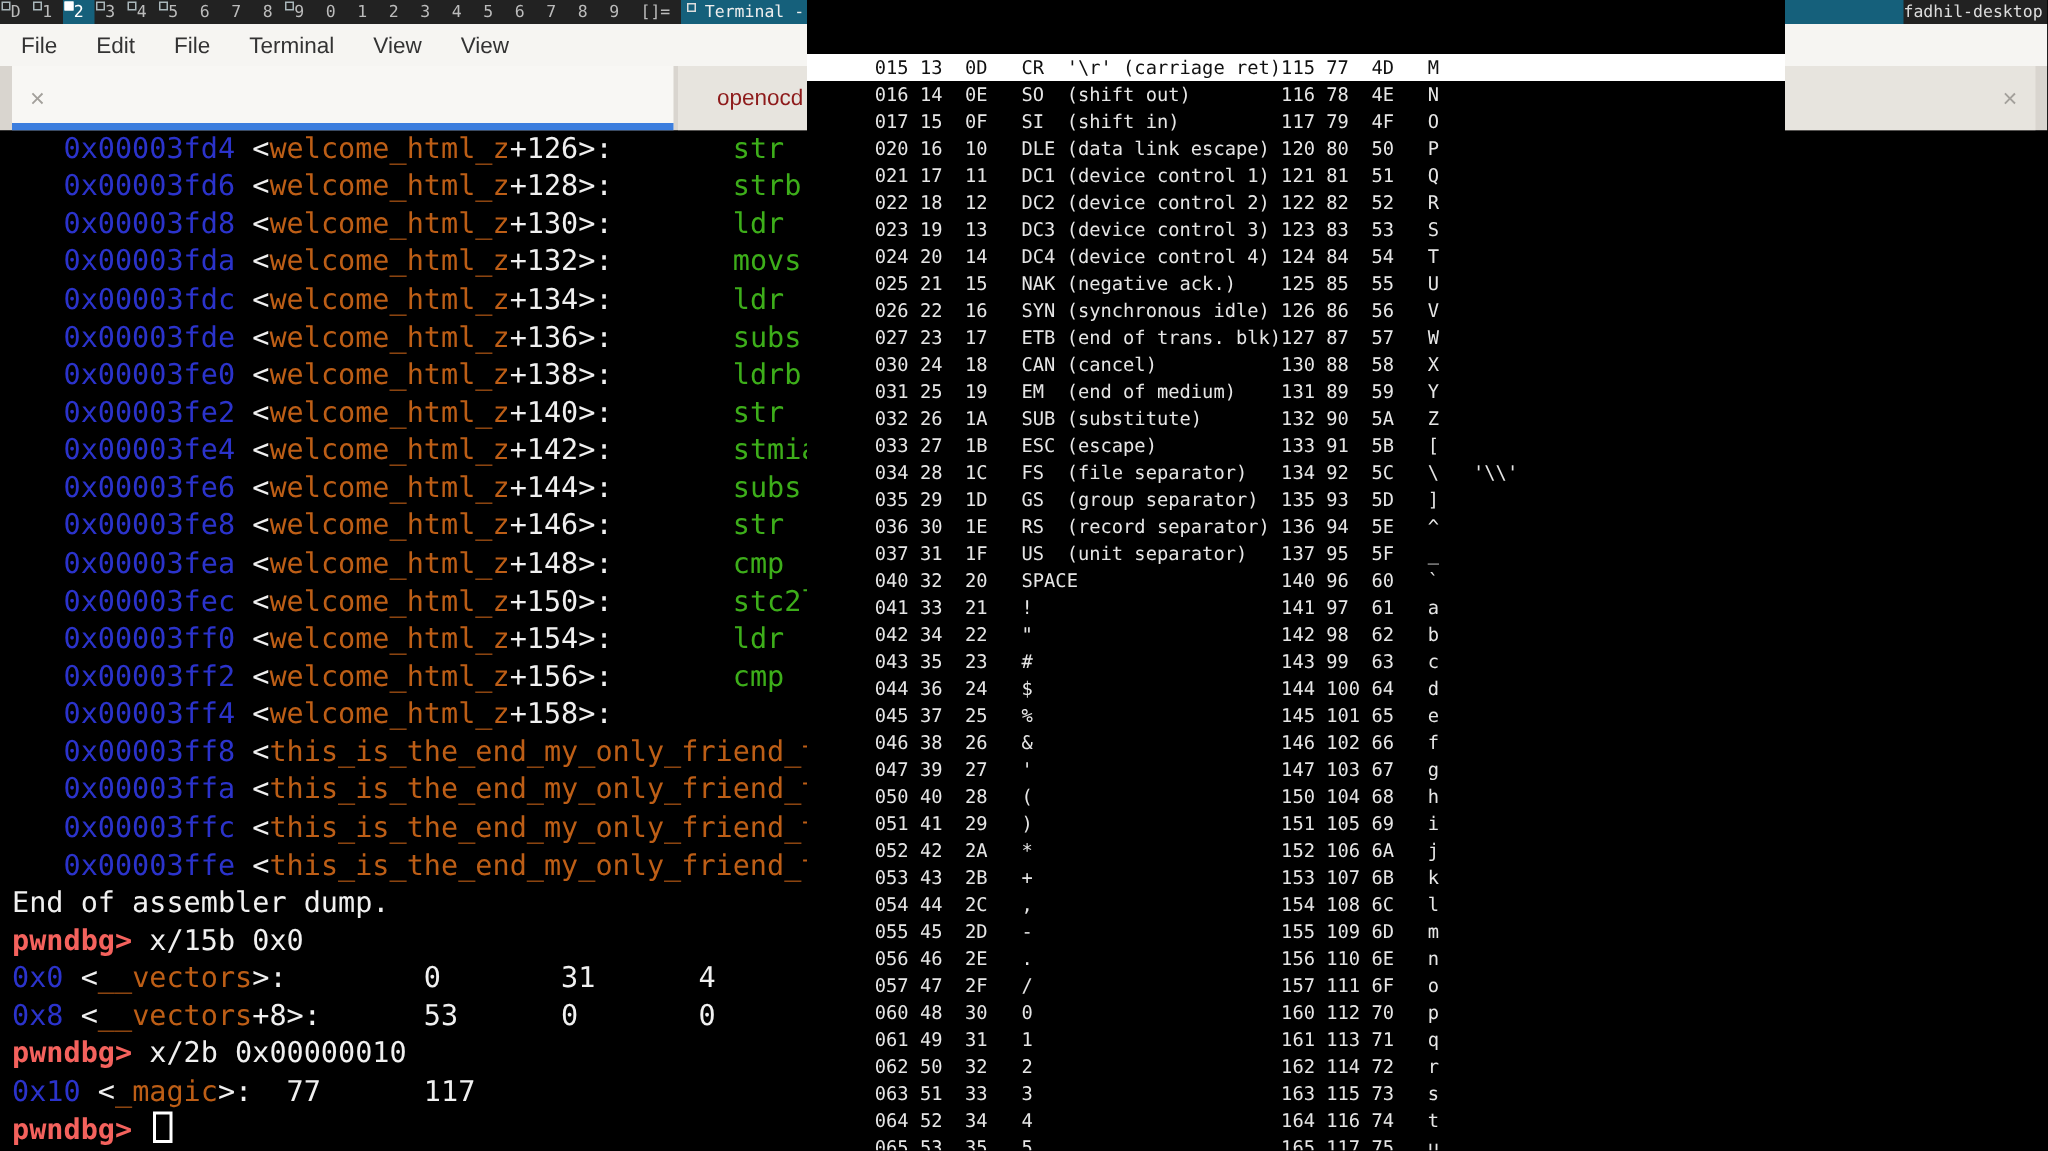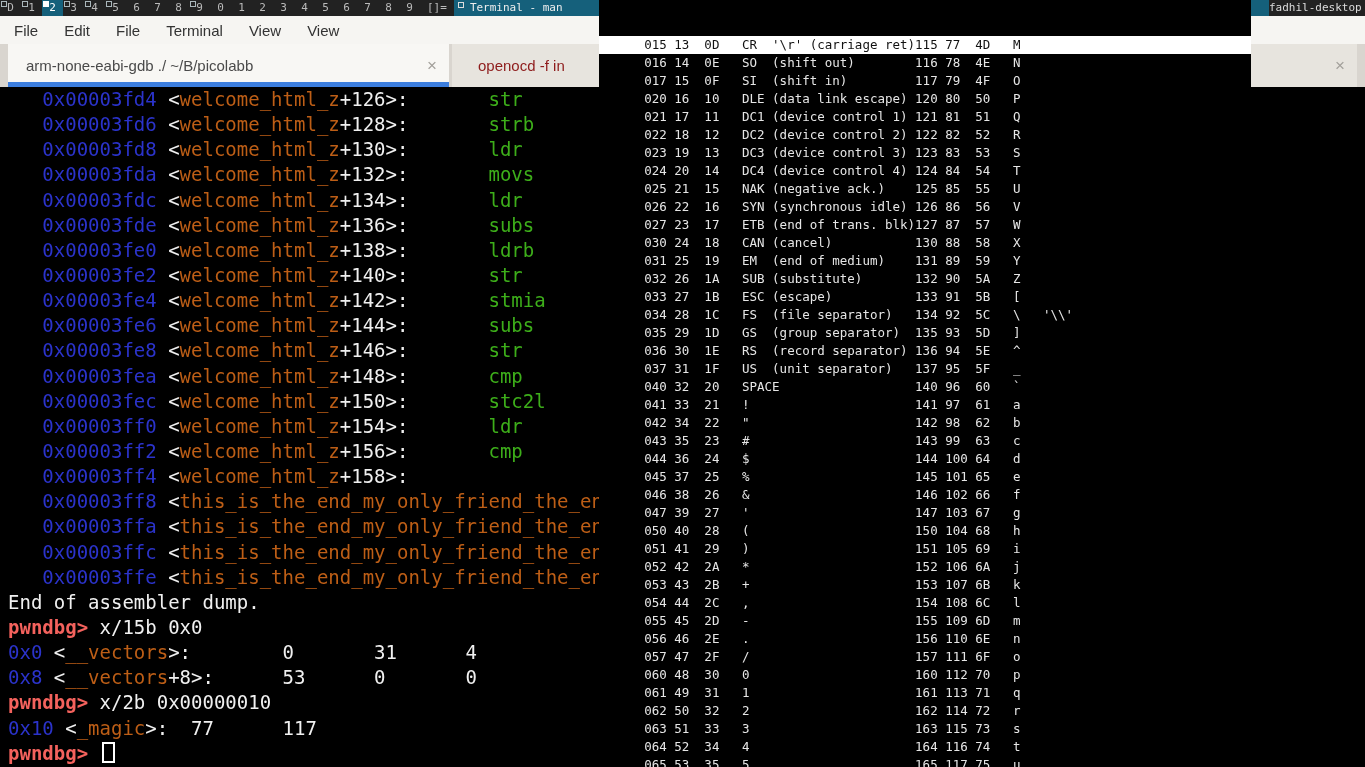--- a/index.html
+++ b/index.html
@@ -33,21 +33,21 @@
   #term{position:absolute;left:0;top:87px;width:1365px;height:680px;background:#000000;padding-left:8px;box-sizing:border-box;font-family:"DejaVu Sans Mono",monospace;font-size:19px;line-height:25.15px;white-space:pre;}
   .t-line{height:25.15px;}
   .t-b{color:#2b33cb;}
   .t-o{color:#bd5e16;}
   .t-g{color:#3dae1a;}
   .t-w{color:#f0f0f0;}
   .t-r{color:#f4625d;font-weight:bold;}
   .cursor{display:inline-block;width:9px;height:17px;border:2px solid #ffffff;vertical-align:-3px;margin-left:2px;}
 
   
-  #man-window{position:absolute;left:599px;top:0;width:652px;height:753px;background:#000000;z-index:5;font-family:"DejaVu Sans Mono",monospace;font-size:12.5px;line-height:18px;color:#e6e6e6;white-space:pre;}
+  #man-window{position:absolute;left:538px;top:0;width:652px;height:753px;background:#000000;z-index:5;font-family:"DejaVu Sans Mono",monospace;font-size:12.5px;line-height:18px;color:#e6e6e6;white-space:pre;}
   .man-row{height:18px;}
   .man-row.hl{background:#ffffff;color:#111111;}
 </style>
 </head>
 <body>
 
 <div id="screen">
 
   <div id="taskbar">
     <div id="tags" style="display: flex;">
@@ -84,21 +84,20 @@
       <div class="menu-item">File</div>
       <div class="menu-item">Edit</div>
       <div class="menu-item">File</div>
       <div class="menu-item">Terminal</div>
       <div class="menu-item">View</div>
       <div class="menu-item">View</div>
     </div>
 
   <div id="tabbar">
     <div id="tab-1">
-      <span class="tab-label">arm-none-eabi-gdb ./ ~/B/picolabb</span>
       <span class="tab-close">×</span>
     </div>
     <div id="tab-2">
       <span class="tab-label">openocd -f in</span>
       <span class="tab-close">×</span>
     </div>
     <div id="tab-1-underline"></div>
   </div>
 
   <div id="term"><div class="t-line"><span class="t-b">   0x00003fd4</span><span class="t-w"> &lt;</span><span class="t-o">welcome_html_z</span><span class="t-w">+126&gt;:       </span><span class="t-g">str</span></div><div class="t-line"><span class="t-b">   0x00003fd6</span><span class="t-w"> &lt;</span><span class="t-o">welcome_html_z</span><span class="t-w">+128&gt;:       </span><span class="t-g">strb</span></div><div class="t-line"><span class="t-b">   0x00003fd8</span><span class="t-w"> &lt;</span><span class="t-o">welcome_html_z</span><span class="t-w">+130&gt;:       </span><span class="t-g">ldr</span></div><div class="t-line"><span class="t-b">   0x00003fda</span><span class="t-w"> &lt;</span><span class="t-o">welcome_html_z</span><span class="t-w">+132&gt;:       </span><span class="t-g">movs</span></div><div class="t-line"><span class="t-b">   0x00003fdc</span><span class="t-w"> &lt;</span><span class="t-o">welcome_html_z</span><span class="t-w">+134&gt;:       </span><span class="t-g">ldr</span></div><div class="t-line"><span class="t-b">   0x00003fde</span><span class="t-w"> &lt;</span><span class="t-o">welcome_html_z</span><span class="t-w">+136&gt;:       </span><span class="t-g">subs</span></div><div class="t-line"><span class="t-b">   0x00003fe0</span><span class="t-w"> &lt;</span><span class="t-o">welcome_html_z</span><span class="t-w">+138&gt;:       </span><span class="t-g">ldrb</span></div><div class="t-line"><span class="t-b">   0x00003fe2</span><span class="t-w"> &lt;</span><span class="t-o">welcome_html_z</span><span class="t-w">+140&gt;:       </span><span class="t-g">str</span></div><div class="t-line"><span class="t-b">   0x00003fe4</span><span class="t-w"> &lt;</span><span class="t-o">welcome_html_z</span><span class="t-w">+142&gt;:       </span><span class="t-g">stmia</span></div><div class="t-line"><span class="t-b">   0x00003fe6</span><span class="t-w"> &lt;</span><span class="t-o">welcome_html_z</span><span class="t-w">+144&gt;:       </span><span class="t-g">subs</span></div><div class="t-line"><span class="t-b">   0x00003fe8</span><span class="t-w"> &lt;</span><span class="t-o">welcome_html_z</span><span class="t-w">+146&gt;:       </span><span class="t-g">str</span></div><div class="t-line"><span class="t-b">   0x00003fea</span><span class="t-w"> &lt;</span><span class="t-o">welcome_html_z</span><span class="t-w">+148&gt;:       </span><span class="t-g">cmp</span></div><div class="t-line"><span class="t-b">   0x00003fec</span><span class="t-w"> &lt;</span><span class="t-o">welcome_html_z</span><span class="t-w">+150&gt;:       </span><span class="t-g">stc2l</span></div><div class="t-line"><span class="t-b">   0x00003ff0</span><span class="t-w"> &lt;</span><span class="t-o">welcome_html_z</span><span class="t-w">+154&gt;:       </span><span class="t-g">ldr</span></div><div class="t-line"><span class="t-b">   0x00003ff2</span><span class="t-w"> &lt;</span><span class="t-o">welcome_html_z</span><span class="t-w">+156&gt;:       </span><span class="t-g">cmp</span></div><div class="t-line"><span class="t-b">   0x00003ff4</span><span class="t-w"> &lt;</span><span class="t-o">welcome_html_z</span><span class="t-w">+158&gt;:</span></div><div class="t-line"><span class="t-b">   0x00003ff8</span><span class="t-w"> &lt;</span><span class="t-o">this_is_the_end_my_only_friend_the_end</span></div><div class="t-line"><span class="t-b">   0x00003ffa</span><span class="t-w"> &lt;</span><span class="t-o">this_is_the_end_my_only_friend_the_end</span></div><div class="t-line"><span class="t-b">   0x00003ffc</span><span class="t-w"> &lt;</span><span class="t-o">this_is_the_end_my_only_friend_the_end</span></div><div class="t-line"><span class="t-b">   0x00003ffe</span><span class="t-w"> &lt;</span><span class="t-o">this_is_the_end_my_only_friend_the_end</span></div><div class="t-line"><span class="t-w">End of assembler dump.</span></div><div class="t-line"><span class="t-r">pwndbg&gt; </span><span class="t-w">x/15b 0x0</span></div><div class="t-line"><span class="t-b">0x0</span><span class="t-w"> &lt;</span><span class="t-o">__vectors</span><span class="t-w">&gt;:        0       31      4</span></div><div class="t-line"><span class="t-b">0x8</span><span class="t-w"> &lt;</span><span class="t-o">__vectors</span><span class="t-w">+8&gt;:      53      0       0</span></div><div class="t-line"><span class="t-r">pwndbg&gt; </span><span class="t-w">x/2b 0x00000010</span></div><div class="t-line"><span class="t-b">0x10</span><span class="t-w"> &lt;</span><span class="t-o">_magic</span><span class="t-w">&gt;:  77      117</span></div><div class="t-line"><span class="t-r">pwndbg&gt; </span><span class="cursor"></span></div></div>

